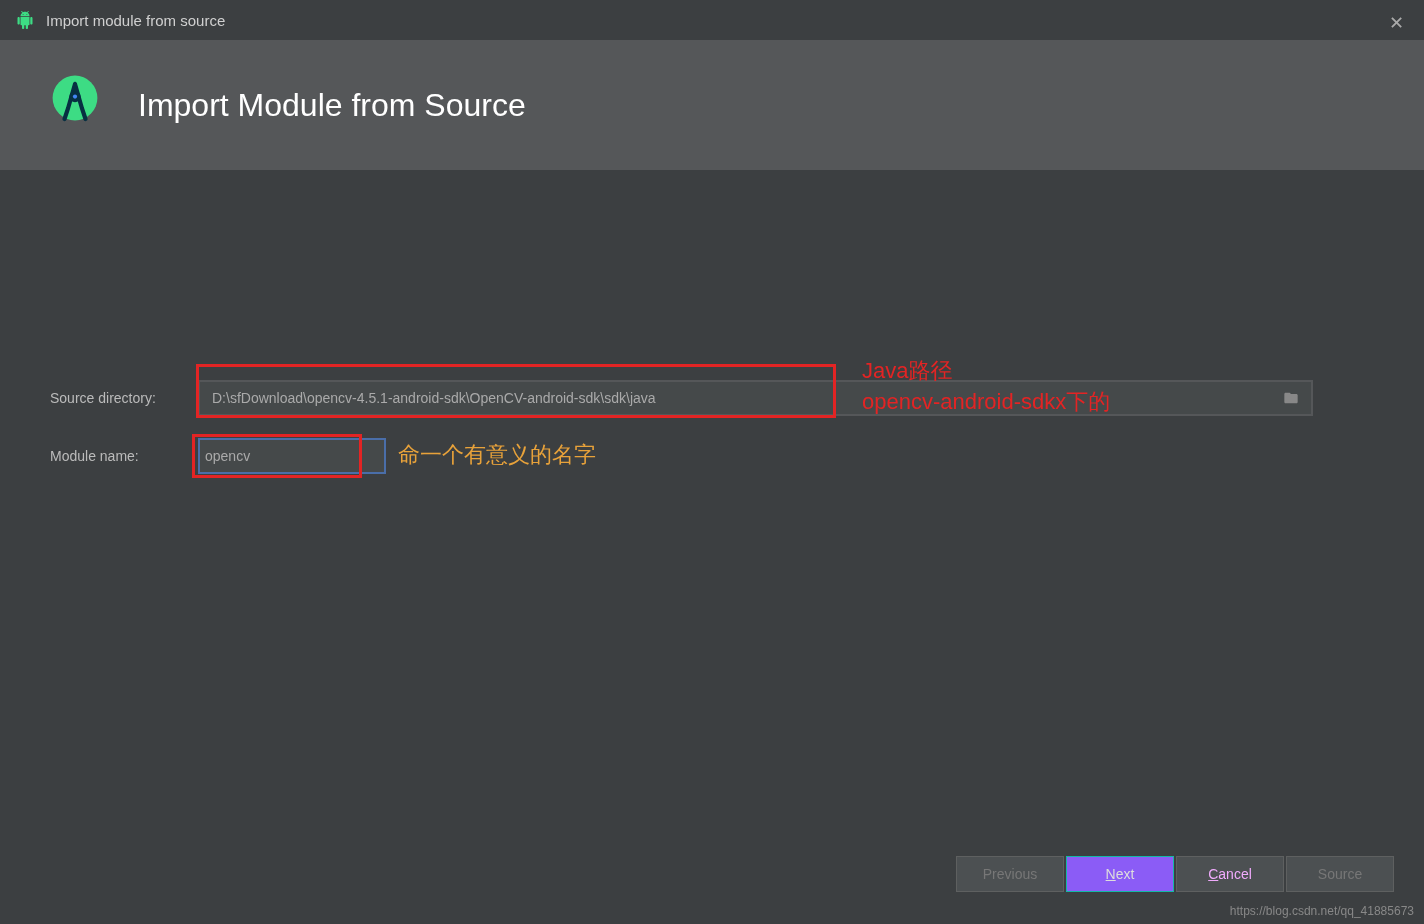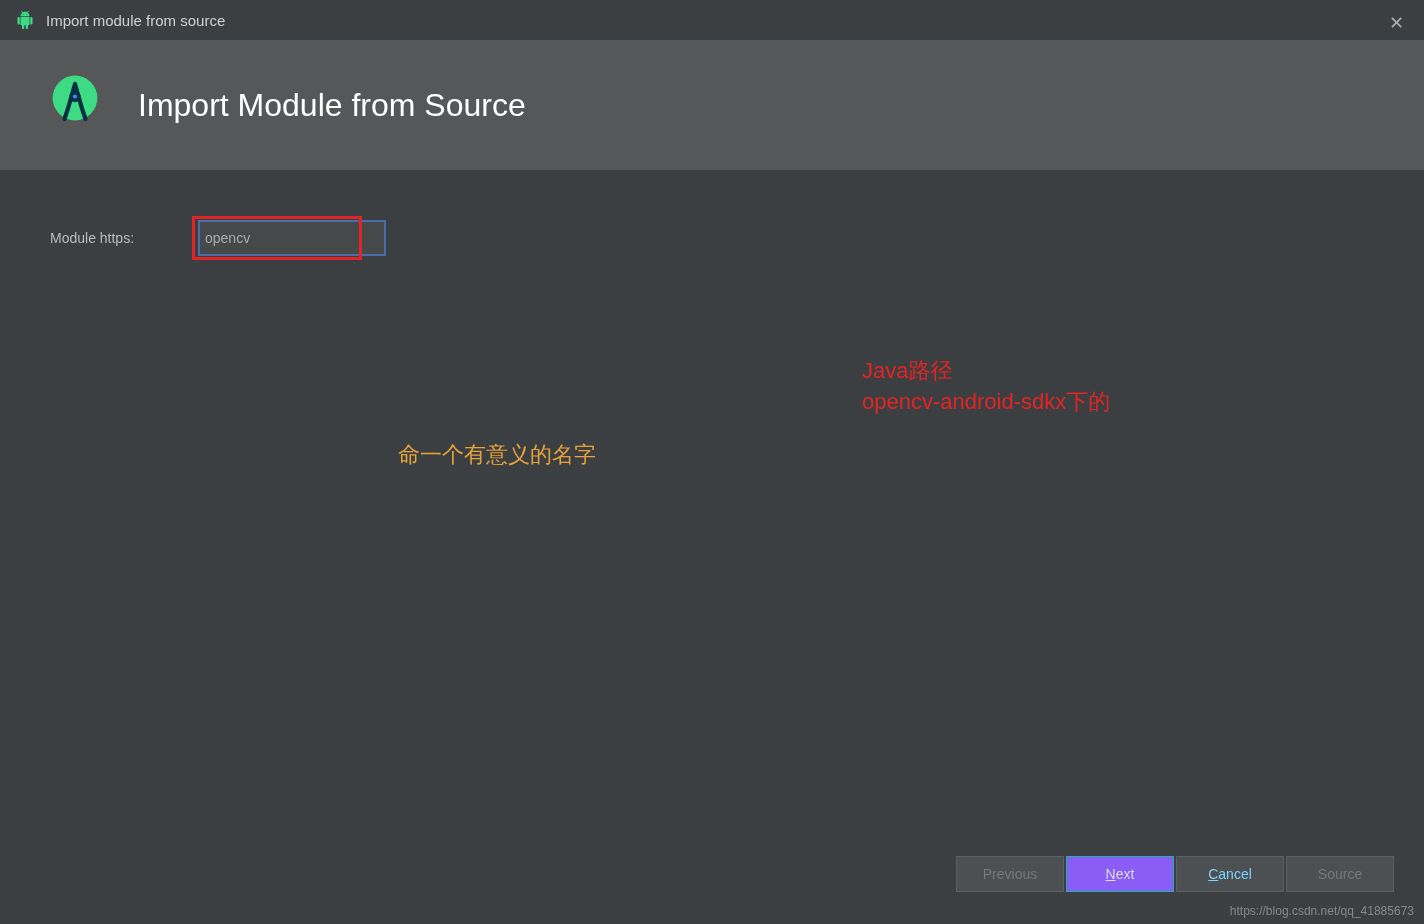--- a/index.html
+++ b/index.html
@@ -150,21 +150,21 @@
       bottom: 32px;
       right: 30px;
       display: flex;
       gap: 2px;
     }
     .footer-btn {
       min-width: 108px;
       height: 36px;
       background: #4c5052;
       border: 1px solid #5e6060;
-      color: #7dd3fc;
+      color: #f0abfc;
       font-size: 14px;
       cursor: pointer;
       padding: 0 20px;
     }
     .footer-btn.disabled {
       color: #777;
       cursor: default;
     }
     .footer-btn.primary {
       background: #8b5cf6;
@@ -201,23 +201,35 @@
       <circle cx="50" cy="40" r="32" fill="#3ddc84"></circle>
       <path d="M50 20 L40 55 L35 70 M50 20 L60 55 L65 70" stroke="#073042" stroke-width="6" fill="none" stroke-linecap="round"></path>
       <circle cx="50" cy="38" r="8" fill="#073042"></circle>
       <circle cx="50" cy="38" r="3" fill="#4285f4"></circle>
     </svg>
   </span>
   <h1 class="banner-title">Import Module from Source</h1>
 </div>
 
 <div class="main-body">
+  <div class="form-row" style="margin-top:160px;">
+    <label class="form-label">Source directory:</label>
+    <div class="source-input-wrap">
+      <input class="source-input" type="text" value="D:\sfDownload\opencv-4.5.1-android-sdk\OpenCV-android-sdk\sdk\java" style="">
+      <div class="red-box-source"></div>
+      <span class="browse-btn">
+        <svg viewBox="0 0 24 24" width="20" height="16">
+          <path fill="#888" d="M10 4H4c-1.1 0-2 .9-2 2v12c0 1.1.9 2 2 2h16c1.1 0 2-.9 2-2V8c0-1.1-.9-2-2-2h-8l-2-2z"></path>
+        </svg>
+      </span>
+    </div>
+  </div>
 
   <div class="form-row">
-    <label class="form-label">Module https:</label>
+    <label class="form-label">Module name:</label>
     <div class="module-input-wrap">
       <input class="module-input" type="text" value="opencv" style="">
       <div class="red-box-module"></div>
     </div>
   </div>
 </div>
 
 <div class="annotation-right">
   <div>Java路径</div>
   <div>opencv-android-sdkx下的</div>

